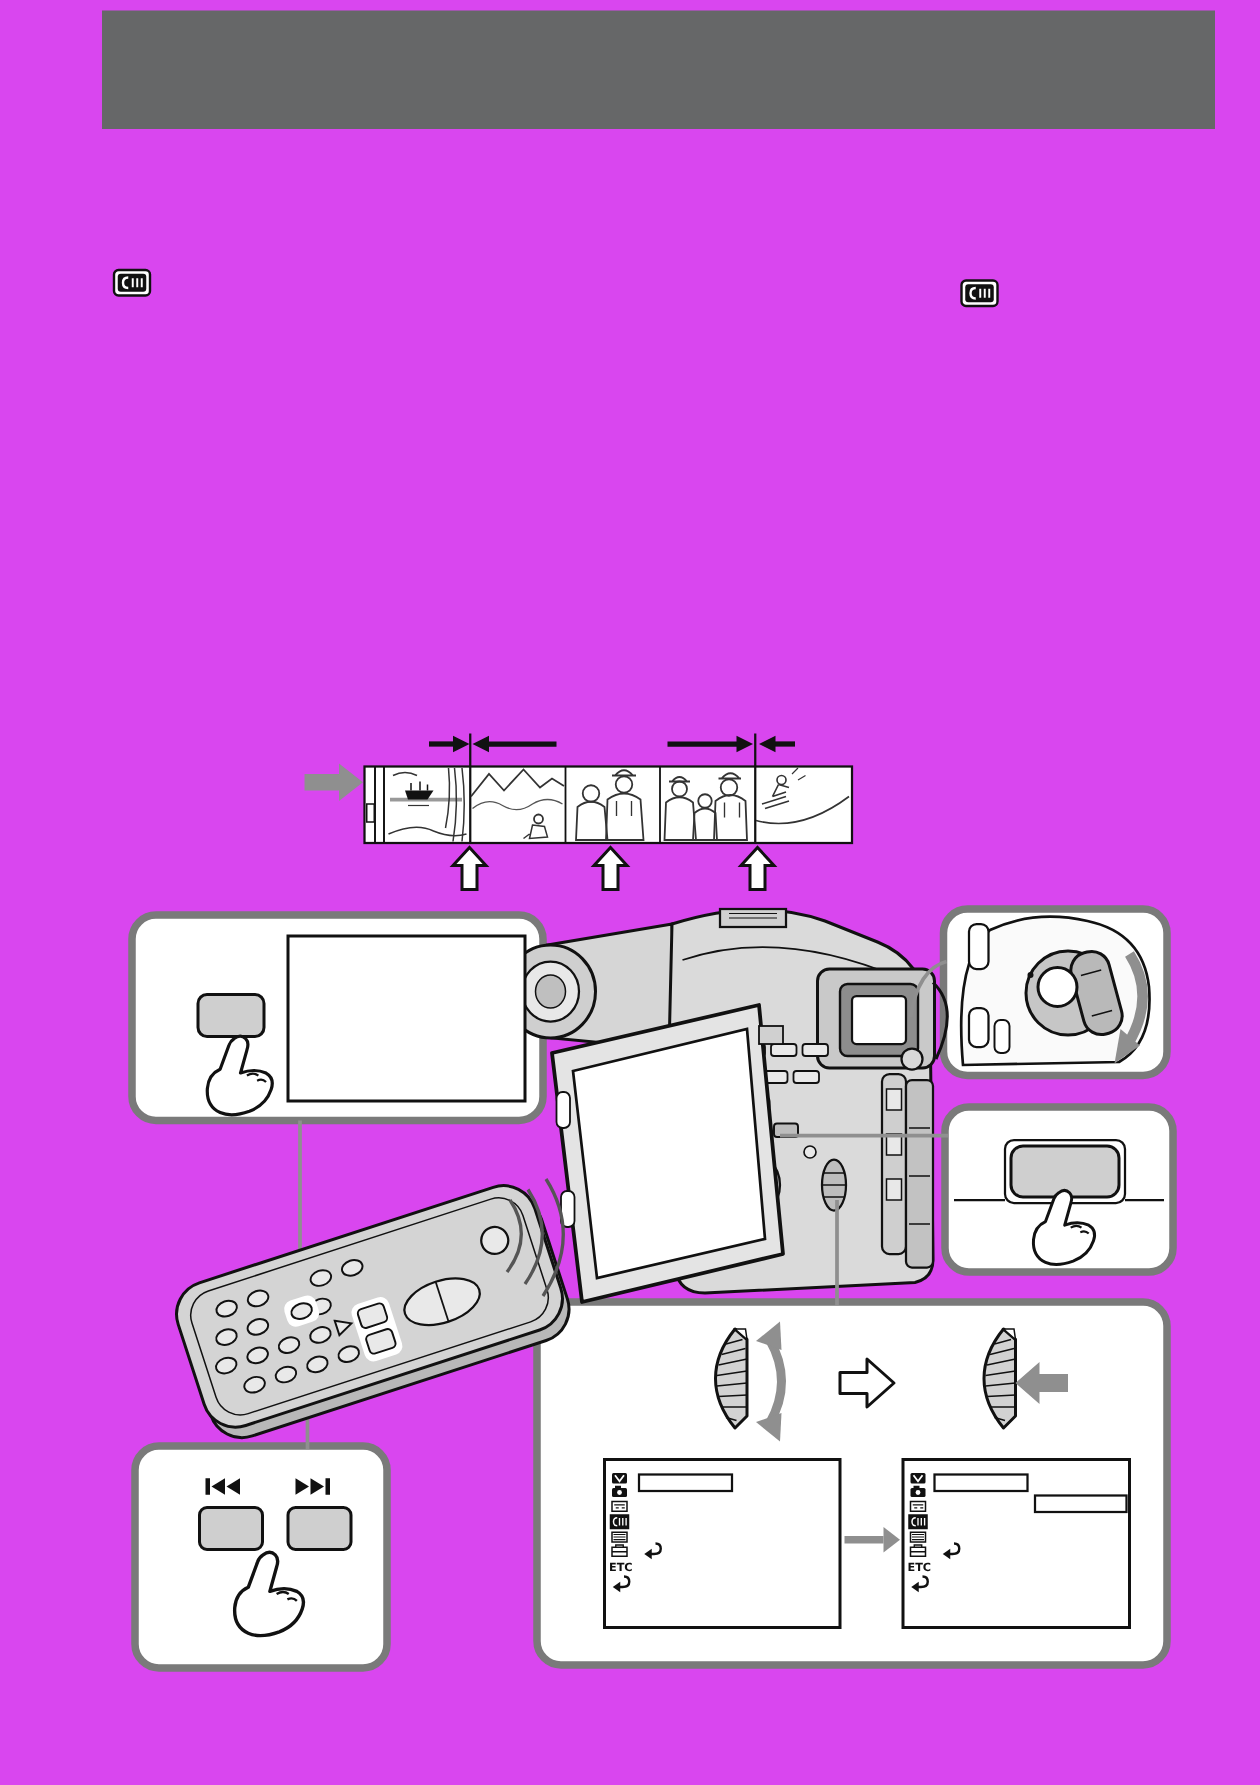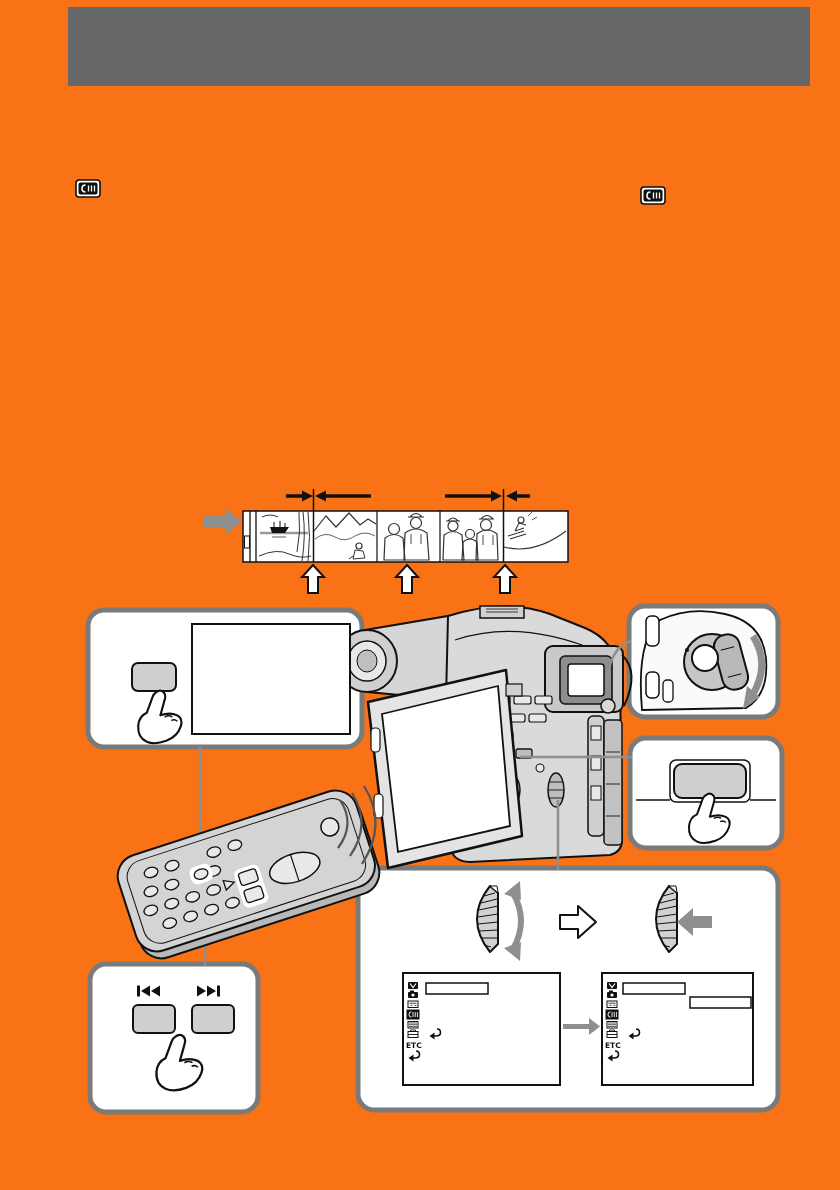--- a/index.html
+++ b/index.html
@@ -1,16 +1,16 @@
 <!DOCTYPE html>
 <html><head>
 <meta charset="utf-8">
 <style>
   html,body{margin:0;padding:0;background:#fff;}
-  .page{position:relative;width:840px;height:1190px;background:#f97316;overflow:hidden;
+  .page{position:relative;width:840px;height:1190px;background:#d946ef;overflow:hidden;
         font-family:"DejaVu Sans",sans-serif;}
   .header-bar{position:absolute;left:68px;top:7px;width:742px;height:79px;background:#666768;}
   .art{position:absolute;left:0;top:0;width:840px;height:1190px;}
   text.etc{font-family:"DejaVu Sans",sans-serif;font-size:7.5px;font-weight:bold;fill:#111;}
 </style>
 </head>
 <body>
 
 <div class="page">
 

